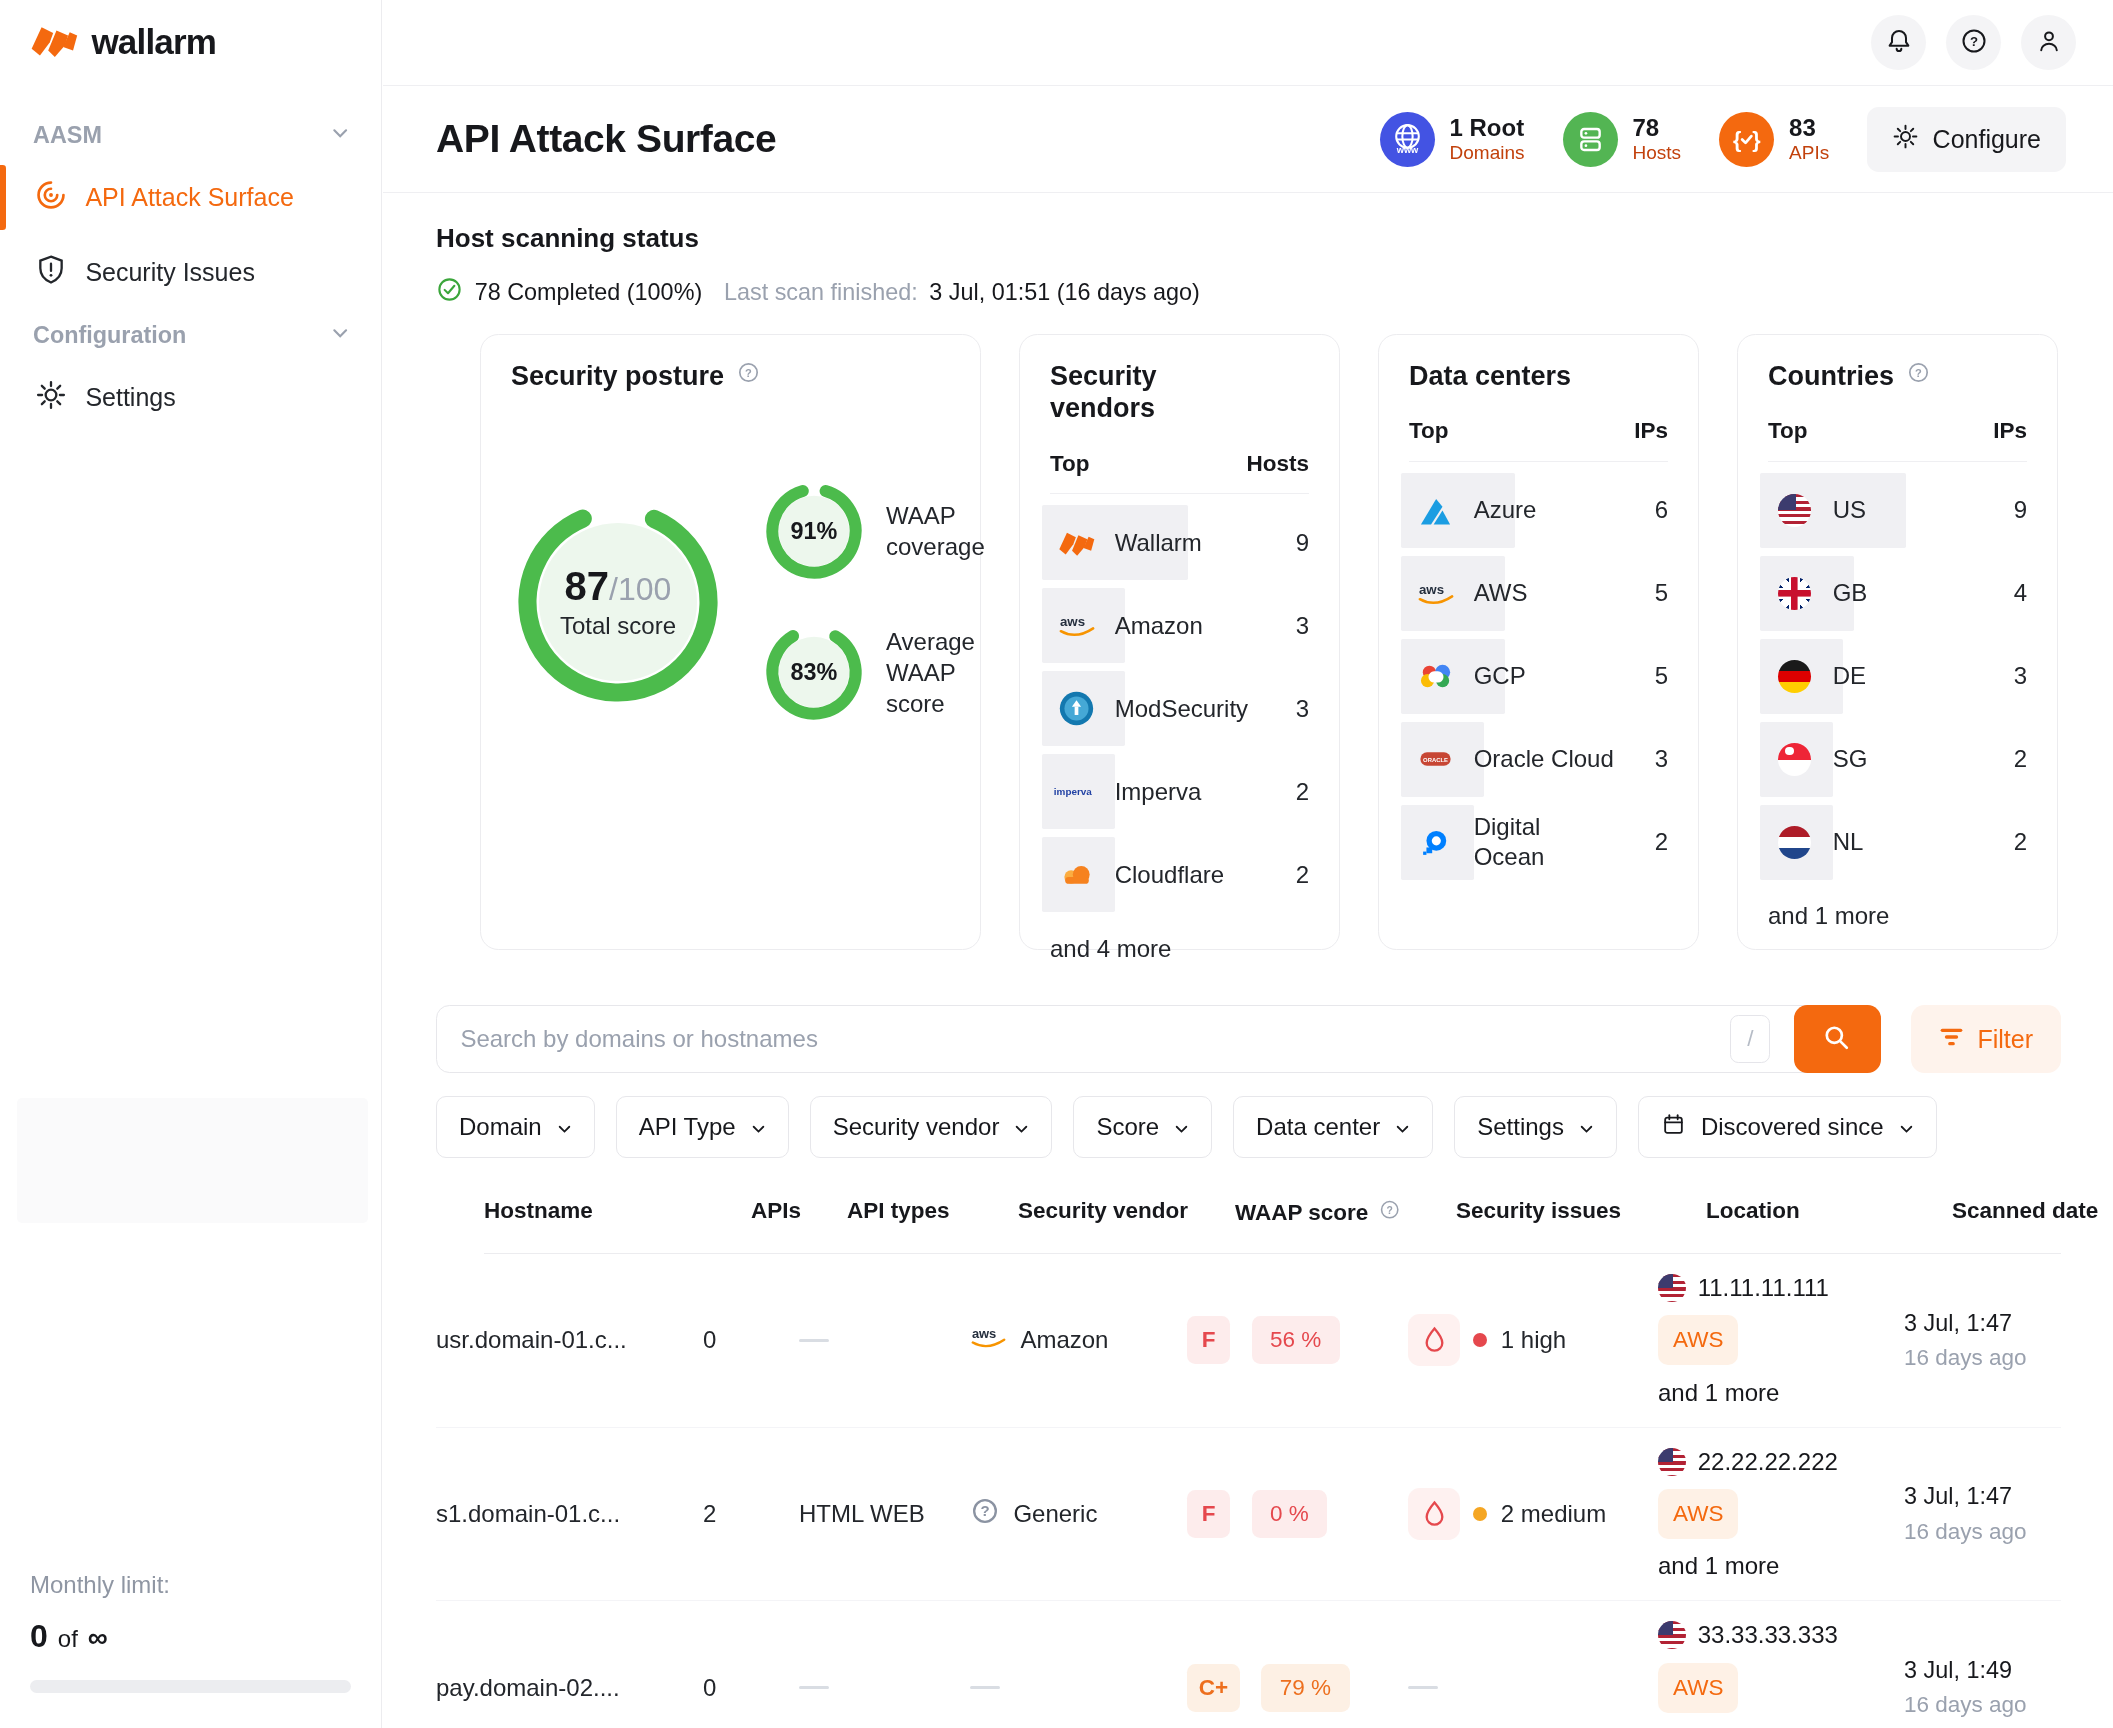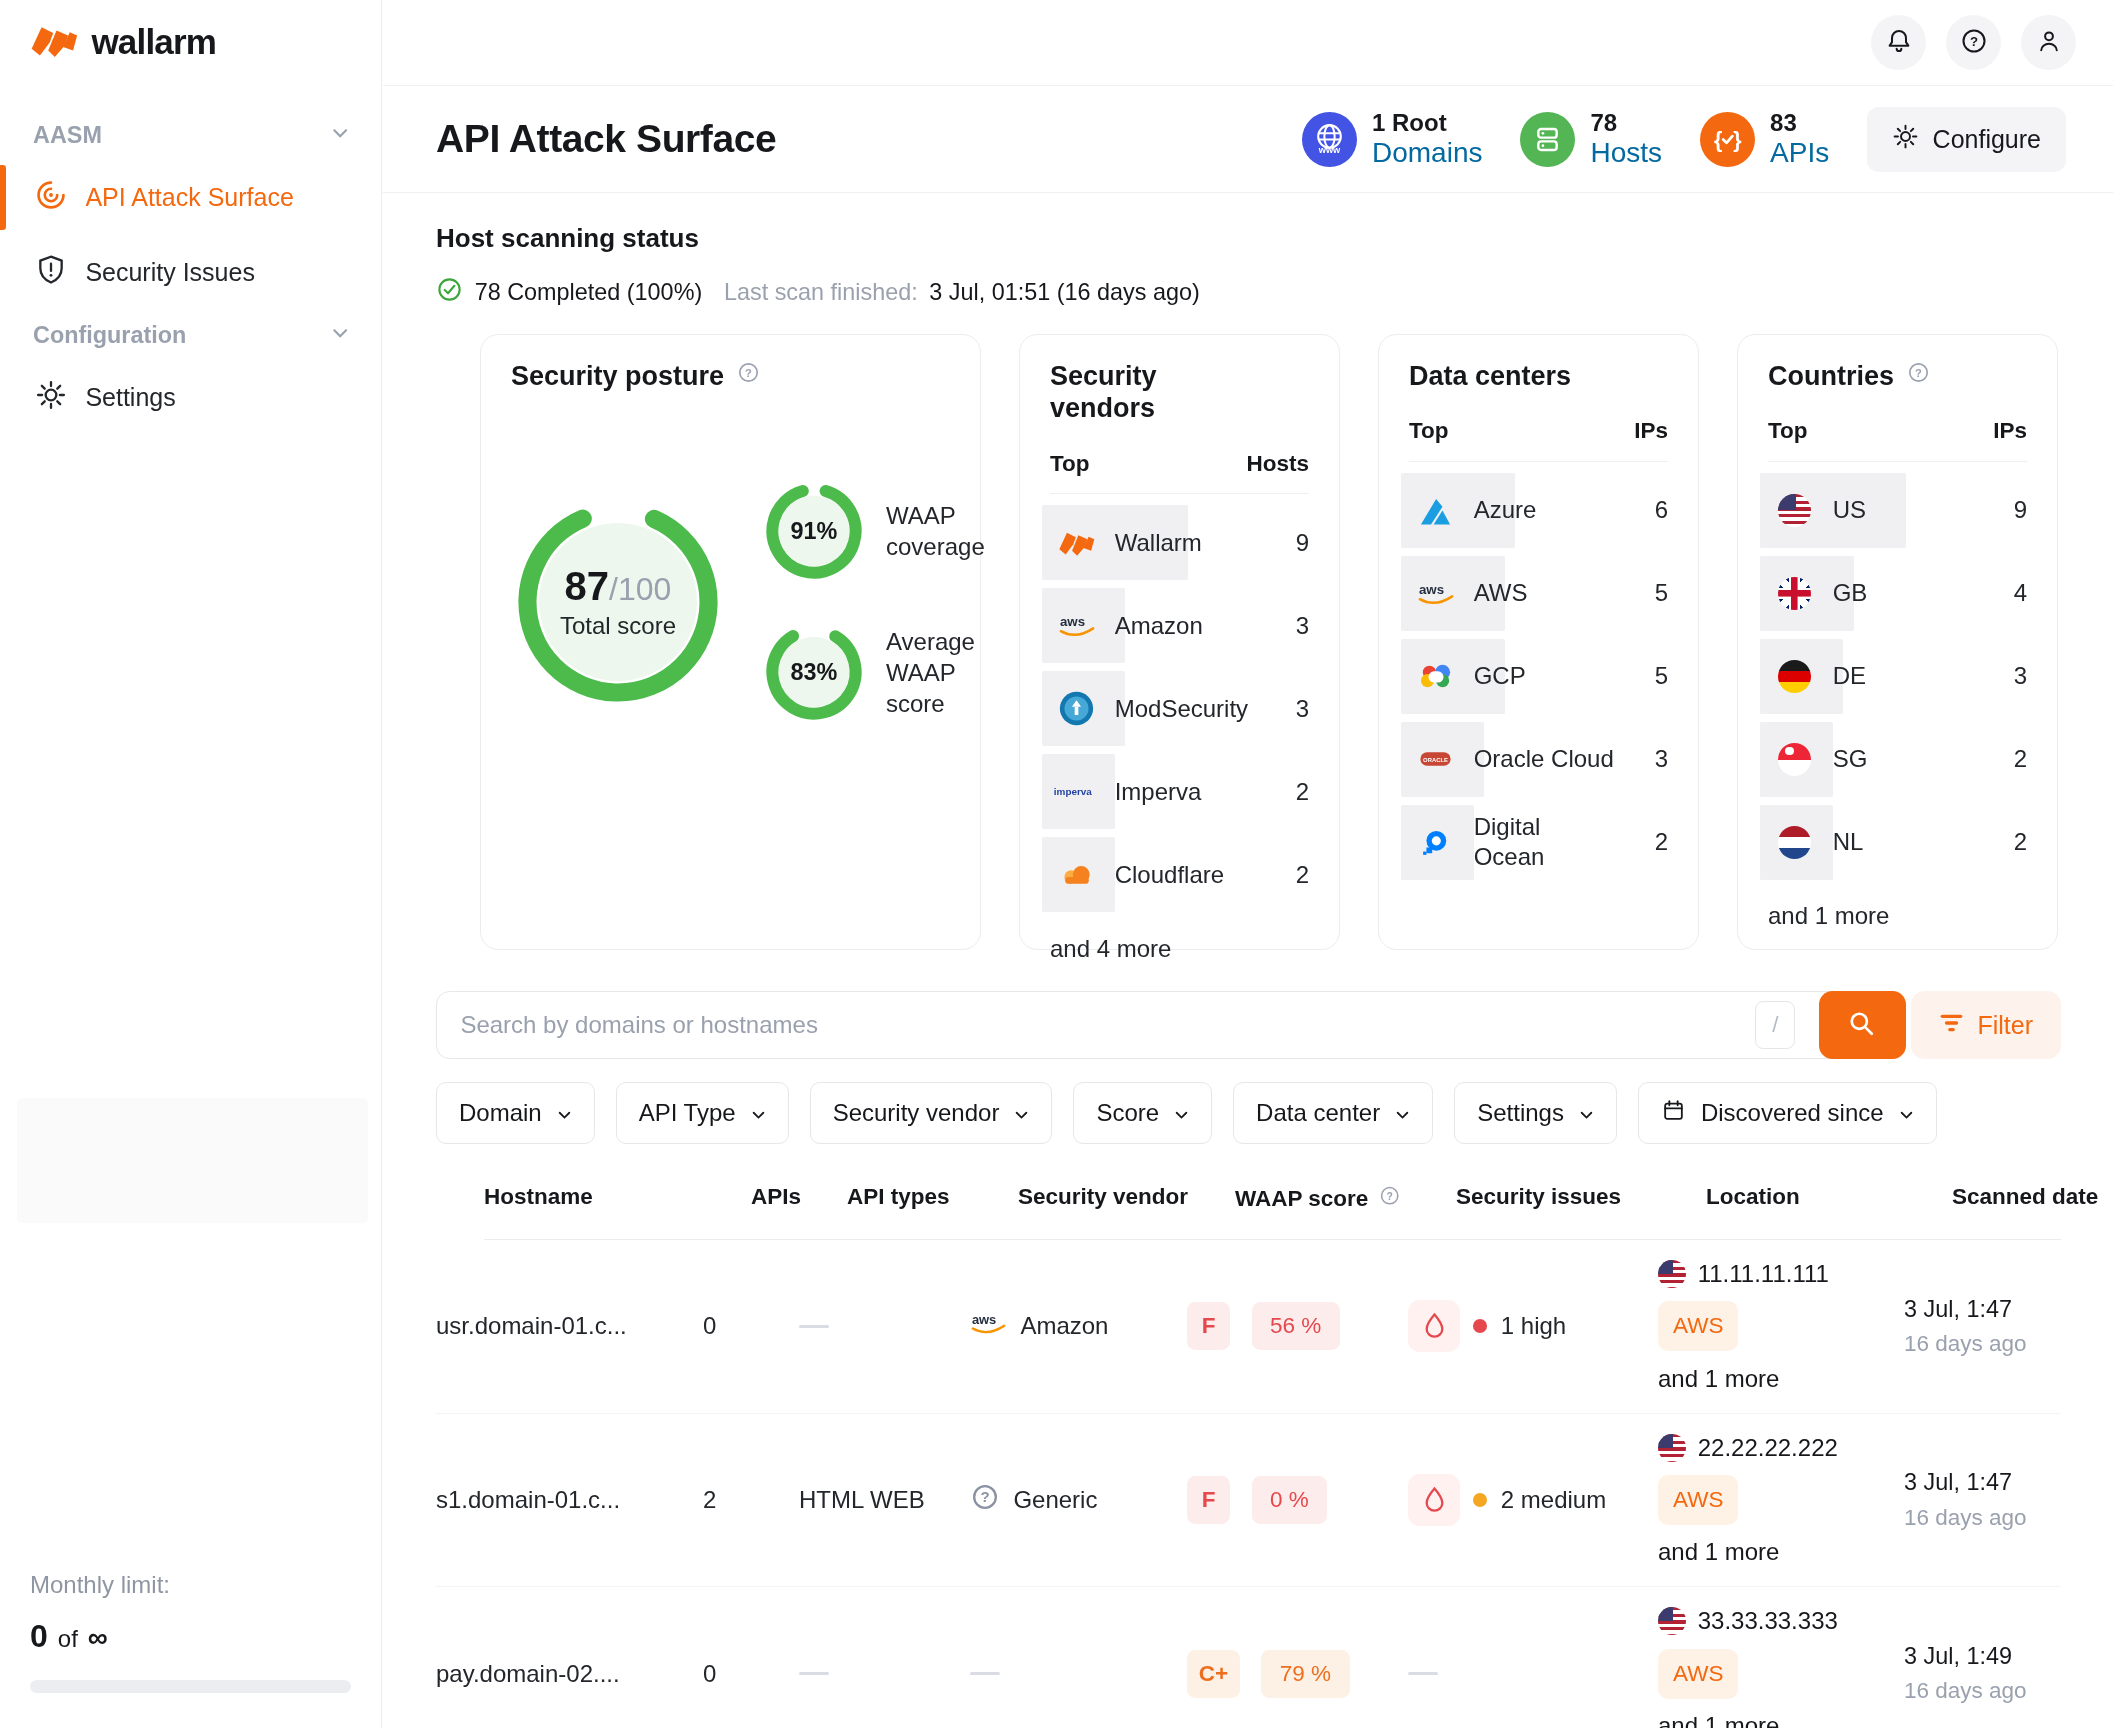--- a/index.html
+++ b/index.html
@@ -30,21 +30,21 @@
   .topbar { height:86px; border-bottom:1.7px solid #EFEFF2; display:flex; align-items:center; justify-content:flex-end; gap:20px; padding-right:38px; }
   .round-icon-btn { width:55px; height:55px; border-radius:50%; background:#F4F4F6; display:grid; place-items:center; cursor:pointer; }
 
   .page-header { height:107px; display:flex; align-items:center; padding:0 48px 0 53px; border-bottom:1.7px solid #EFEFF2; }
   .page-title { flex:1; font-size:39px; font-weight:800; color:#17181C; letter-spacing:-0.4px; }
   .stats { display:flex; align-items:center; gap:38px; margin-right:38px; }
   .stat { display:flex; align-items:center; gap:15px; }
   .stat-icon { width:55px; height:55px; border-radius:50%; display:grid; place-items:center; flex:0 0 auto; }
   .stat-icon.blue { background:#4353E3; } .stat-icon.green { background:#53B553; } .stat-icon.orange { background:#F4690F; }
   .stat-value { font-size:24px; font-weight:800; color:#17181C; line-height:1.15; }
-  .stat-label { font-size:28px; color:#0369a1; line-height:1.15; }
+  .stat-label { font-size:19px; color:#c2410c; line-height:1.15; }
   .configure-btn { height:65px; padding:0 25px; border-radius:11.7px; background:#F4F4F6; border:none; display:flex; align-items:center; gap:13.4px; font-size:25px; color:#17181C; font-family:inherit; cursor:pointer; }
 
   .content { padding:0 53px; }
   .section-heading { margin-top:30px; font-size:26px; font-weight:700; color:#17181C; }
   .status-row { margin-top:22px; display:flex; align-items:center; gap:11.7px; font-size:23.4px; }
   .status-completed { color:#17181C; }
   .status-muted { color:#9AA1AE; margin-left:10px; }
   .status-date { color:#17181C; }
 
   
@@ -87,21 +87,21 @@
       linear-gradient(#fff,#fff) center/34% 100% no-repeat,
       linear-gradient(45deg,transparent 42%,#fff 42% 58%,transparent 58%),
       linear-gradient(135deg,transparent 42%,#fff 42% 58%,transparent 58%),
       #012169; }
   [data-flag="de"] { background:linear-gradient(180deg,#1A1A1A 0 33%,#DD0000 33% 66%,#FFCE00 66%); }
   [data-flag="sg"] { background:linear-gradient(180deg,#EE2536 0 50%,#fff 50%); }
   [data-flag="sg"]::after { content:""; position:absolute; left:22%; top:12%; width:26%; height:26%; border-radius:50%; background:#fff; }
   [data-flag="nl"] { background:linear-gradient(180deg,#AE1C28 0 33%,#fff 33% 66%,#21468B 66%); }
 
   
-  .search-row { margin-top:41px; display:flex; gap:6px; align-items:center; }
+  .search-row { margin-top:55px; display:flex; gap:31px; align-items:center; }
   .search-box { flex:1; height:68px; border:1.7px solid #E7E7EB; border-radius:13.4px; display:flex; align-items:center; padding:0 0 0 23.4px; gap:15px; }
   .search-input { flex:1; border:none; outline:none; font-size:24px; font-family:inherit; color:#17181C; }
   .search-input::placeholder { color:#9AA1AE; }
   .slash-badge { width:40px; height:48px; border:1.7px solid #E5E5EA; border-radius:8.3px; color:#B6BCC6; display:grid; place-items:center; font-size:22.5px; flex:0 0 auto; }
   .search-btn { width:87px; height:68px; margin:-1.7px -1.7px -1.7px 8.3px; border:none; border-radius:13.4px; background:#F4690F; display:grid; place-items:center; cursor:pointer; flex:0 0 auto; }
   .filter-btn { height:68px; padding:0 28px; border:none; border-radius:13.4px; background:#FEF3EC; color:#F4690F; font-size:25px; font-family:inherit; display:flex; align-items:center; gap:13.4px; cursor:pointer; }
 
   .chips-row { margin-top:23.4px; display:flex; gap:21px; }
   .chip { height:62px; border:1.7px solid #E7E7EB; border-radius:10px; background:#fff; padding:15px 22px; display:flex; align-items:center; gap:15px; font-size:24px; color:#17181C; font-family:inherit; cursor:pointer; }
 

